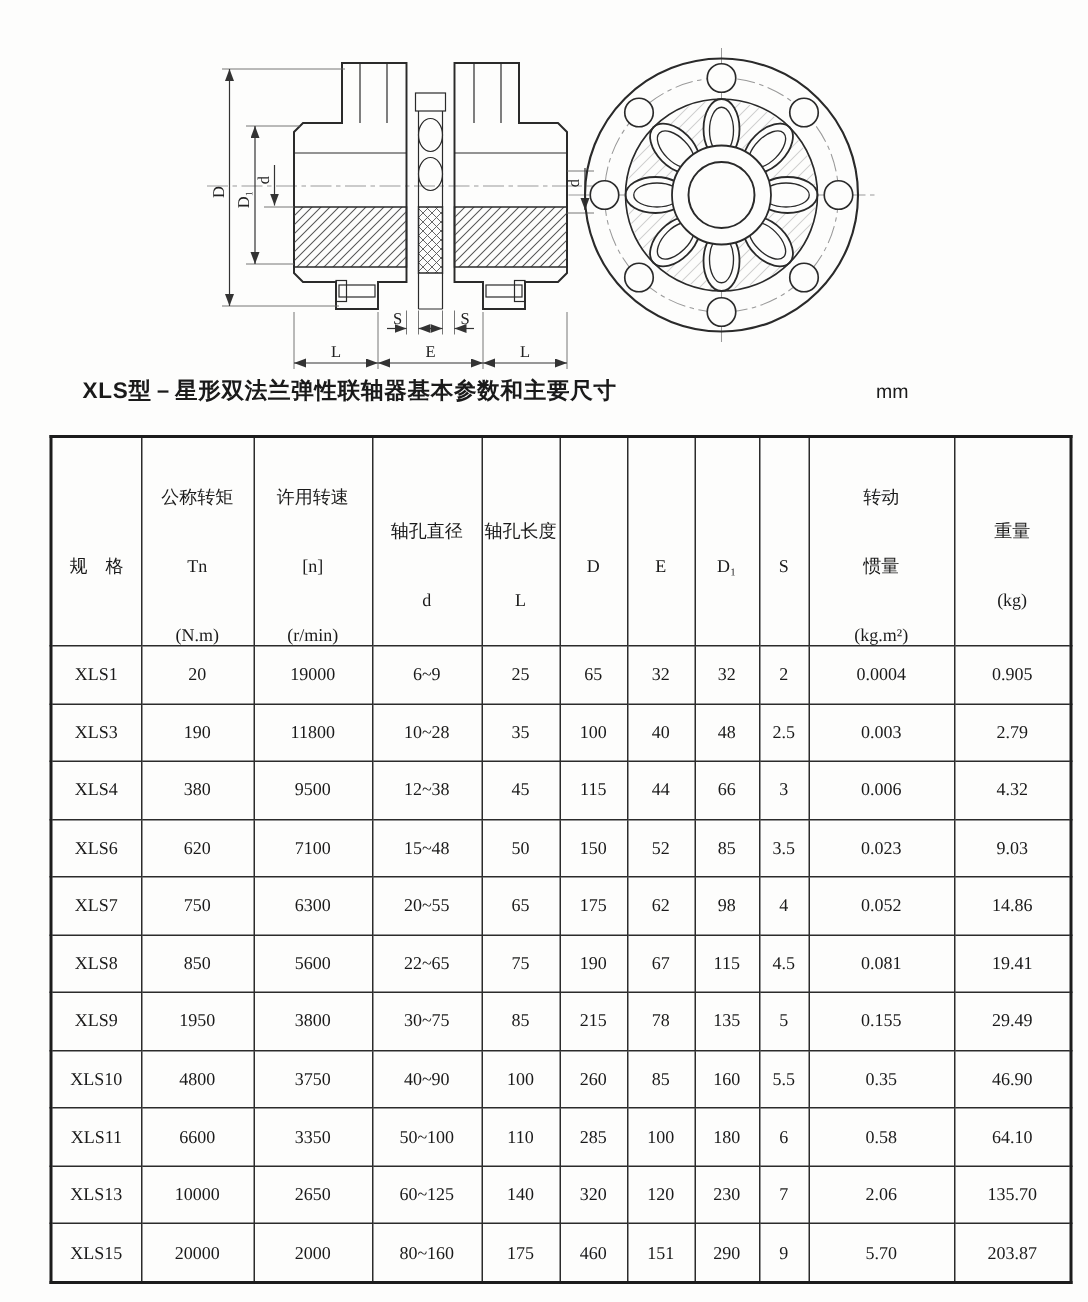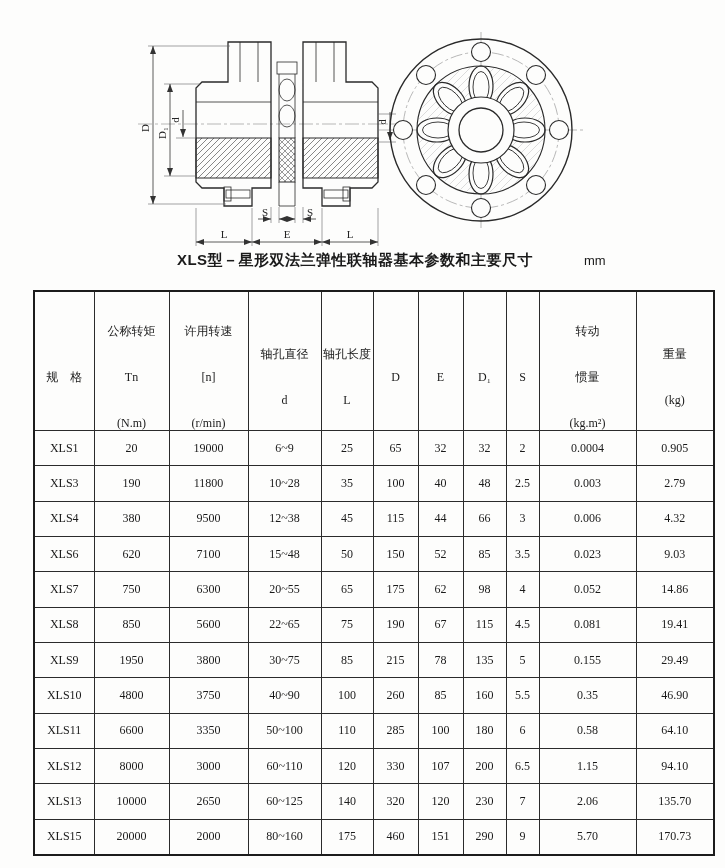--- a/index.html
+++ b/index.html
@@ -10,21 +10,21 @@
   }
   .drawing{position:absolute;left:0;top:10px;}
   .dim{stroke:#333;stroke-width:0.8;fill:none;}
   .ext{stroke:#666;stroke-width:0.6;fill:none;}
   .cl{stroke:#9a9a9a;stroke-width:0.7;fill:none;stroke-dasharray:14 3 3 3;}
   .body-line{stroke:#2a2a2a;stroke-width:1.3;fill:none;}
   .thin-line{stroke:#2a2a2a;stroke-width:0.8;fill:none;}
   .dml{font-family:"Liberation Serif",serif;font-size:11px;fill:#222;}
   .title-row{position:absolute;top:251px;left:0;width:725px;height:26px;}
   .doc-title{
-    position:absolute;left:55px;width:600px;text-align:center;
+    position:absolute;left:55px;width:600px;
     font-size:15px;font-weight:bold;letter-spacing:0.5px;
   }
   .unit-label{position:absolute;left:584px;top:2px;font-size:13px;}
   table.spec{
     position:absolute;left:33px;top:290px;width:680px;height:566px;
     border-collapse:collapse;table-layout:fixed;
     border:2px solid #1c1c1c;background:#fdfdfc;
   }
   table.spec th, table.spec td{
     border:1px solid #2b2b2b;text-align:center;vertical-align:middle;padding:0;
@@ -345,33 +345,20 @@
         <td>50~100</td>
         <td>110</td>
         <td>285</td>
         <td>100</td>
         <td>180</td>
         <td>6</td>
         <td>0.58</td>
         <td>64.10</td>
       </tr>
       <tr>
-        <td>XLS12</td>
-        <td>8000</td>
-        <td>3000</td>
-        <td>60~110</td>
-        <td>120</td>
-        <td>330</td>
-        <td>107</td>
-        <td>200</td>
-        <td>6.5</td>
-        <td>1.15</td>
-        <td>94.10</td>
-      </tr>
-      <tr>
         <td>XLS13</td>
         <td>10000</td>
         <td>2650</td>
         <td>60~125</td>
         <td>140</td>
         <td>320</td>
         <td>120</td>
         <td>230</td>
         <td>7</td>
         <td>2.06</td>
@@ -381,16 +368,16 @@
         <td>XLS15</td>
         <td>20000</td>
         <td>2000</td>
         <td>80~160</td>
         <td>175</td>
         <td>460</td>
         <td>151</td>
         <td>290</td>
         <td>9</td>
         <td>5.70</td>
-        <td>170.73</td>
+        <td>203.87</td>
       </tr>
     </tbody>
 </table>
 
 </body></html>

